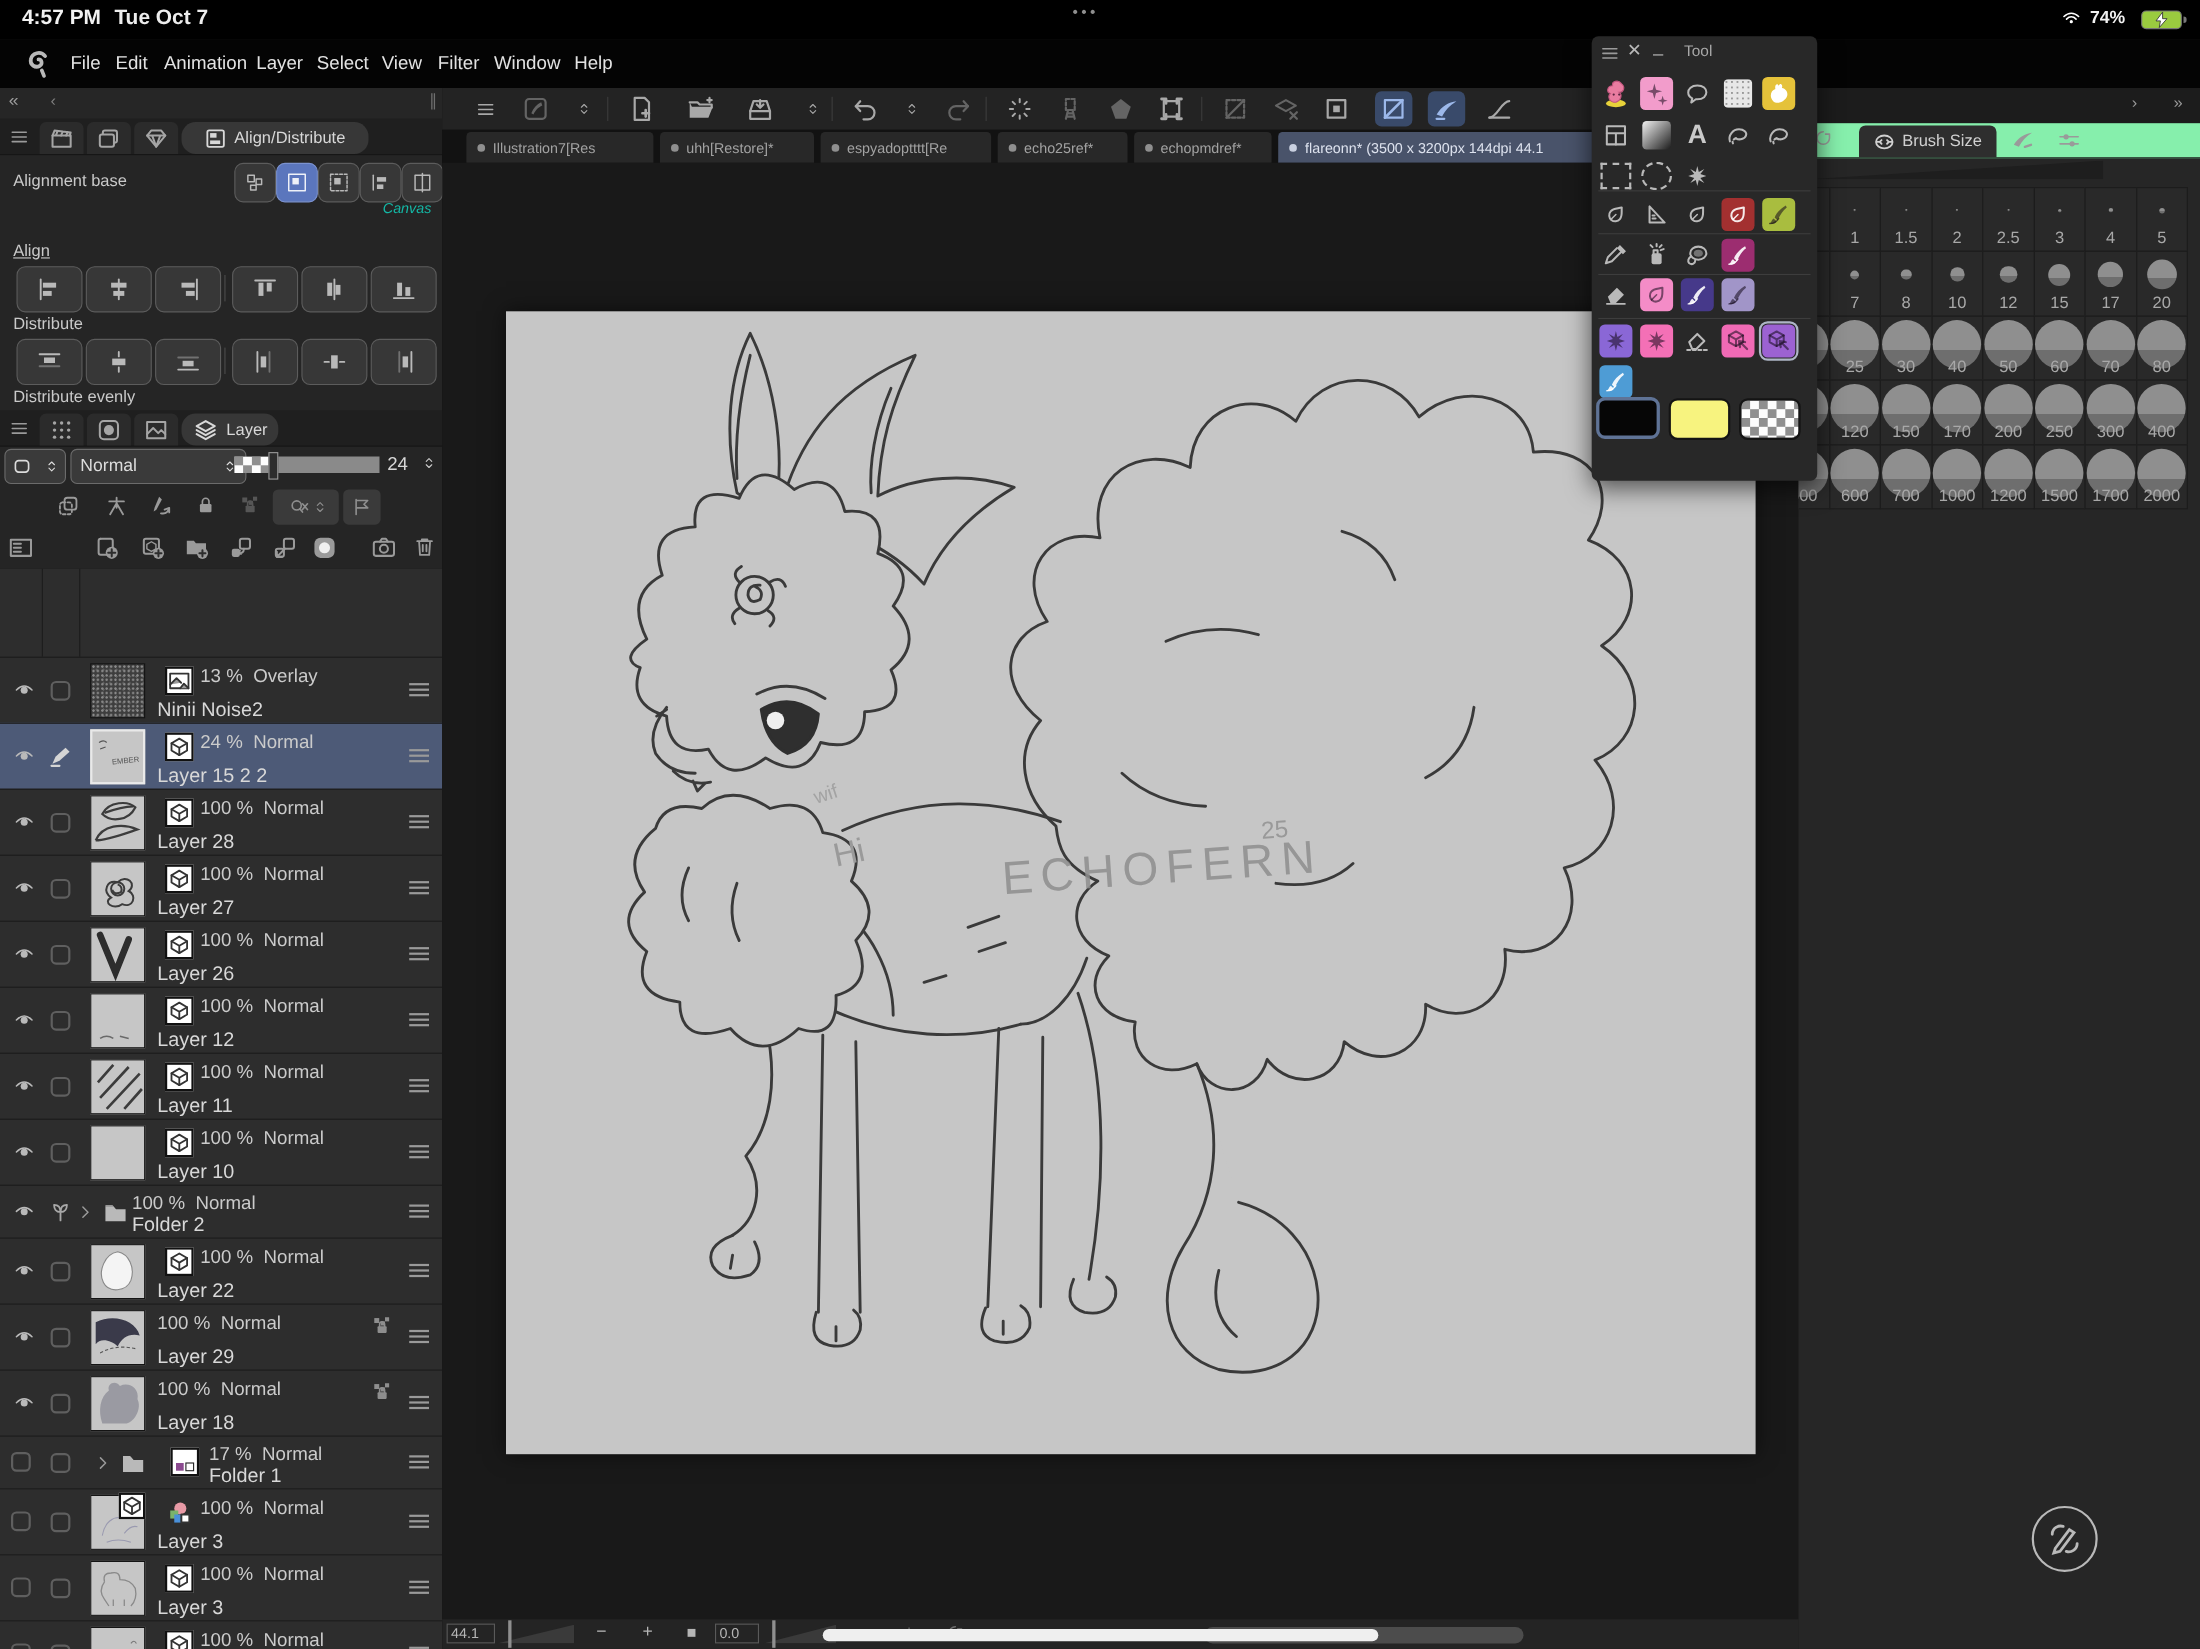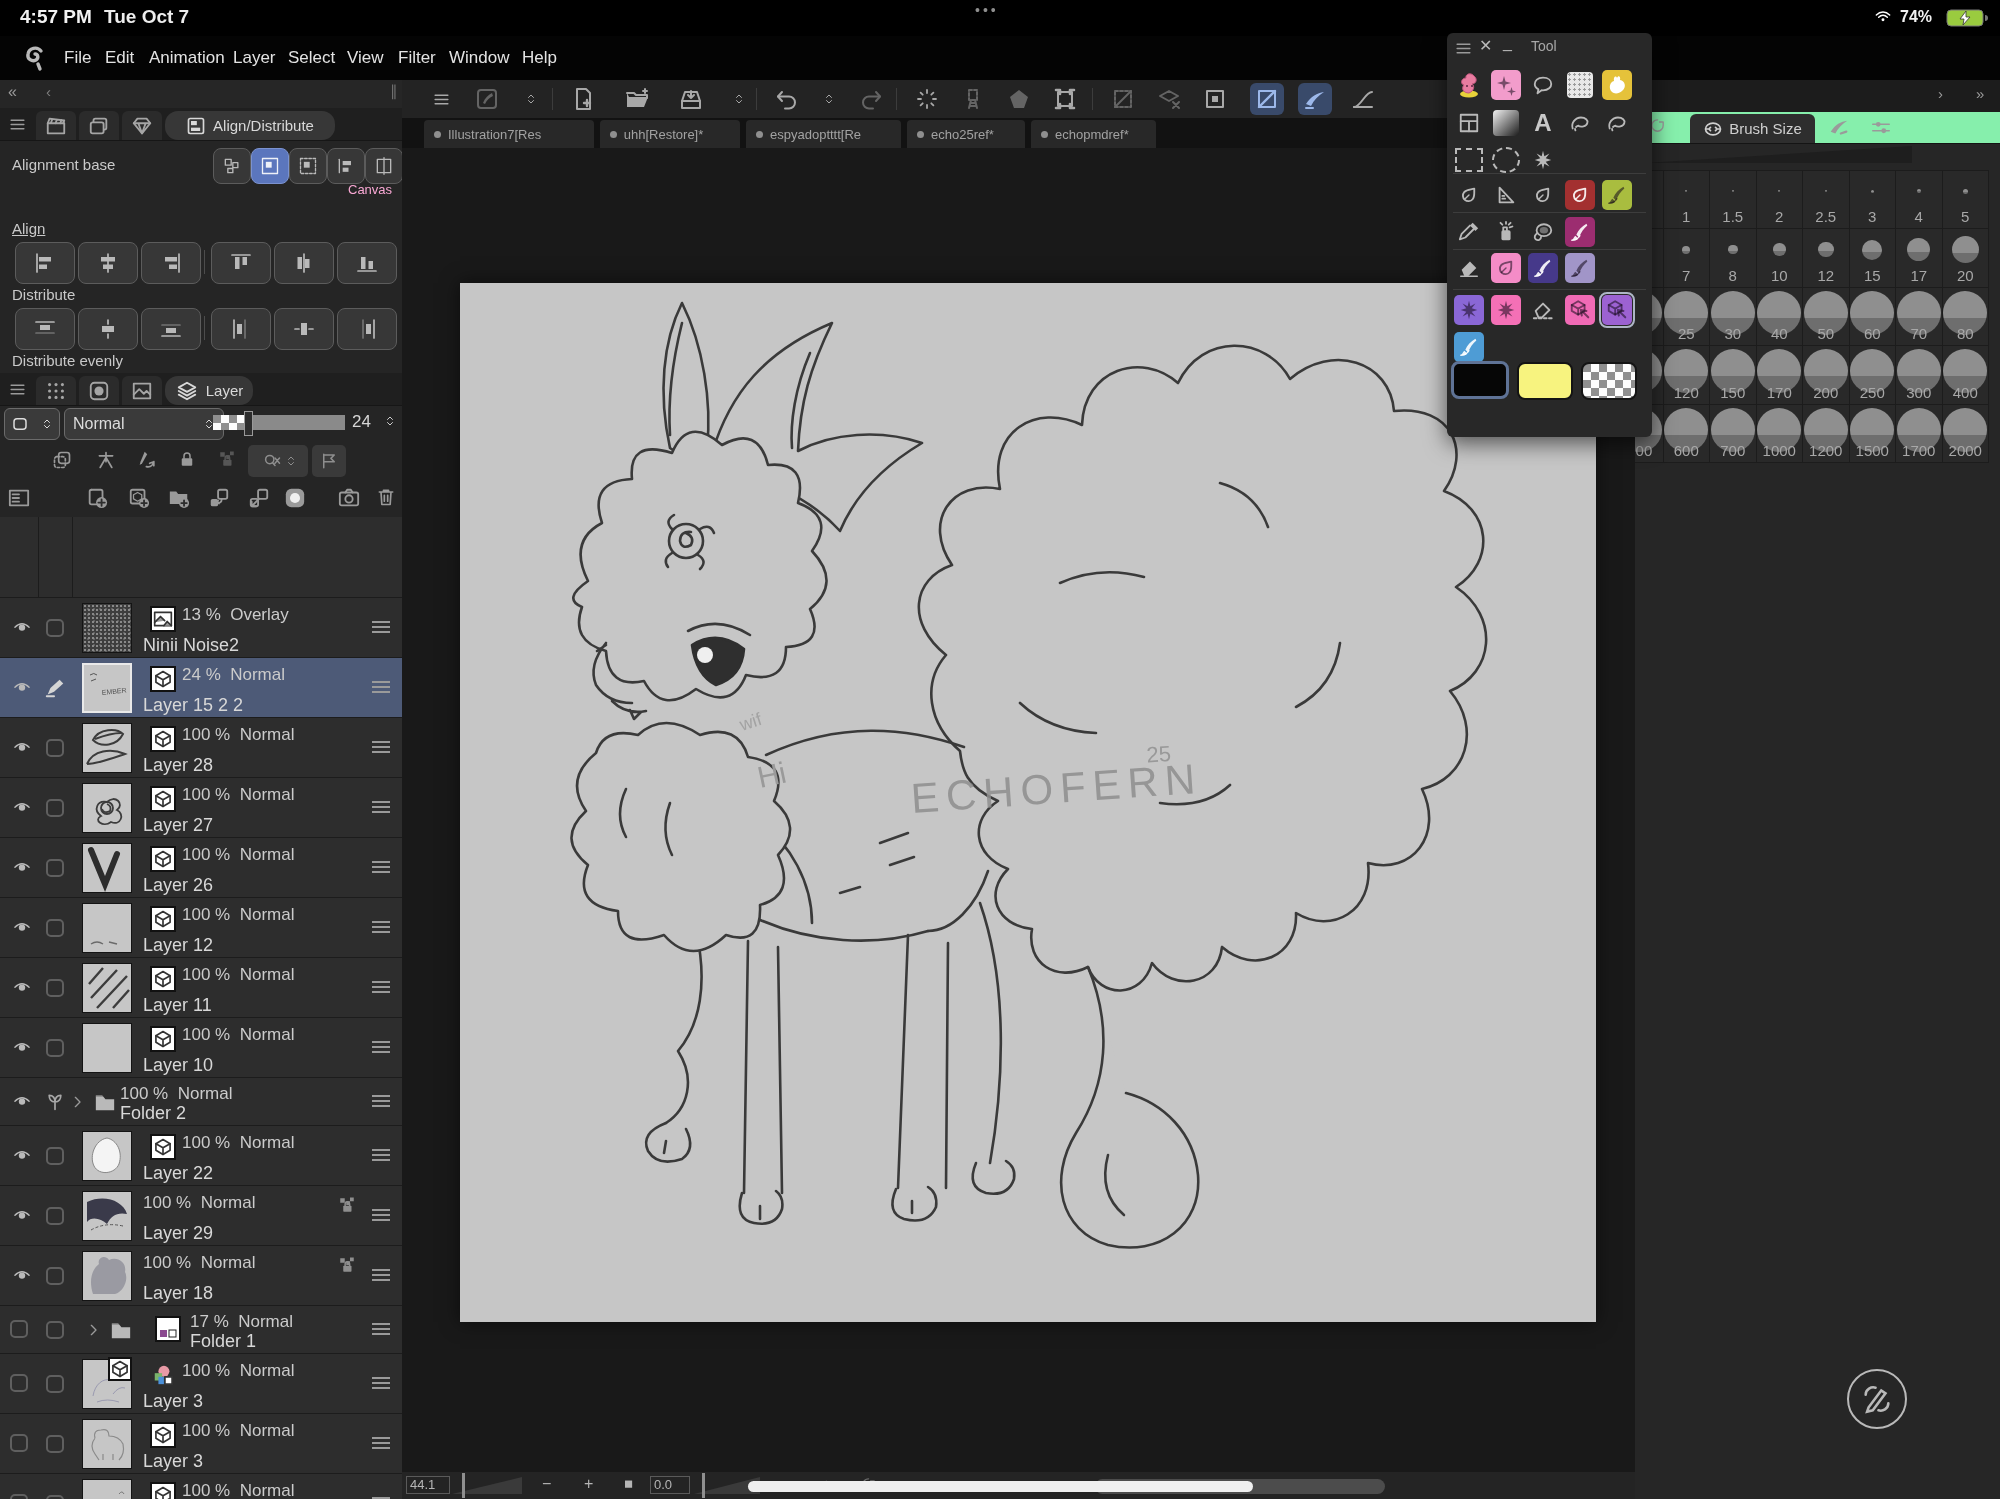--- a/index.html
+++ b/index.html
@@ -176,21 +176,21 @@
               <rect x="8" y="14" width="7" height="5" fill="currentColor" stroke="none"></rect>
             </svg>
           </div>
           <div class="btn " style="left:365px;top:8px;width:36px;height:34px;">
             <svg width="20" height="20" viewBox="0 0 24 24" fill="none" stroke="currentColor" stroke-width="1.6" stroke-linecap="round" stroke-linejoin="round">
               <rect x="4" y="4" width="16" height="16"></rect>
               <path d="M12 2 v20"></path>
             </svg>
           </div>
         </div>
-      <span class="seclabel" style="left:348px;top:42px;font-size:13px;color:#f9a8d4;">Canvas</span>
+      <span class="seclabel" style="left:348px;top:42px;font-size:13px;color:#14b8a6;font-style:italic;">Canvas</span>
       <span class="seclabel" style="left:12px;top:80px;text-decoration:underline;">Align</span>
       <div id="alignBtns">
           <div class="btn" style="left:15px;top:102px;width:58px;height:40px;">
             <svg width="24" height="24" viewBox="0 0 24 24" fill="none" stroke="currentColor" stroke-width="1.7" stroke-linecap="round" stroke-linejoin="round">
               <path d="M4 3 v18"></path>
               <rect x="6" y="6" width="12" height="4.5" fill="currentColor" stroke="none"></rect>
               <rect x="6" y="13.5" width="8" height="4.5" fill="currentColor" stroke="none"></rect>
             </svg>
           </div>
           <div class="btn" style="left:78px;top:102px;width:58px;height:40px;">
@@ -1065,20 +1065,24 @@
         <span class="dot"></span>
         <span>espyadoptttt[Re</span>
       </div>
       <div class="dtab " style="left:505px;width:118px;">
         <span class="dot"></span>
         <span>echo25ref*</span>
       </div>
       <div class="dtab " style="left:629px;width:125.4px;">
         <span class="dot"></span>
         <span>echopmdref*</span>
+      </div>
+      <div class="dtab active" style="left:760.4px;width:432px;">
+        <span class="dot"></span>
+        <span>flareonn* (3500 x 3200px 144dpi 44.1</span>
       </div>
     </div>
 
   <div class="abs workspace"></div>
   <div class="abs artboard">
     <svg width="1136" height="1039" viewBox="0 0 1136 1039">
       <g stroke="#3a3a3a" stroke-width="2.6" fill="none" stroke-linecap="round" stroke-linejoin="round">
 
         <path fill="#c6c6c6" d="M500,468 C468,440 462,400 486,372 C446,340 452,296 492,282 C462,238 492,196 540,206 C528,148 576,120 622,142 C624,86 682,68 718,100 C742,50 806,52 830,96 C872,60 930,78 934,128 C992,122 1012,168 984,208 C1032,226 1036,278 996,304 C1040,334 1034,390 990,408 C1022,446 1006,496 962,506 C984,552 952,592 908,580 C914,628 872,652 836,630 C838,674 794,692 762,664 C758,702 714,710 692,680 C682,716 640,716 628,684 C596,700 566,680 572,646 C536,642 524,610 548,586 C512,572 510,536 538,518 C506,504 502,486 500,468 Z"></path>
         <path d="M600,300 q40,-18 84,-6 M560,420 q30,28 76,30 M760,200 q36,10 48,44 M880,360 q-6,44 -44,64 M700,520 q44,6 70,-18"></path>

